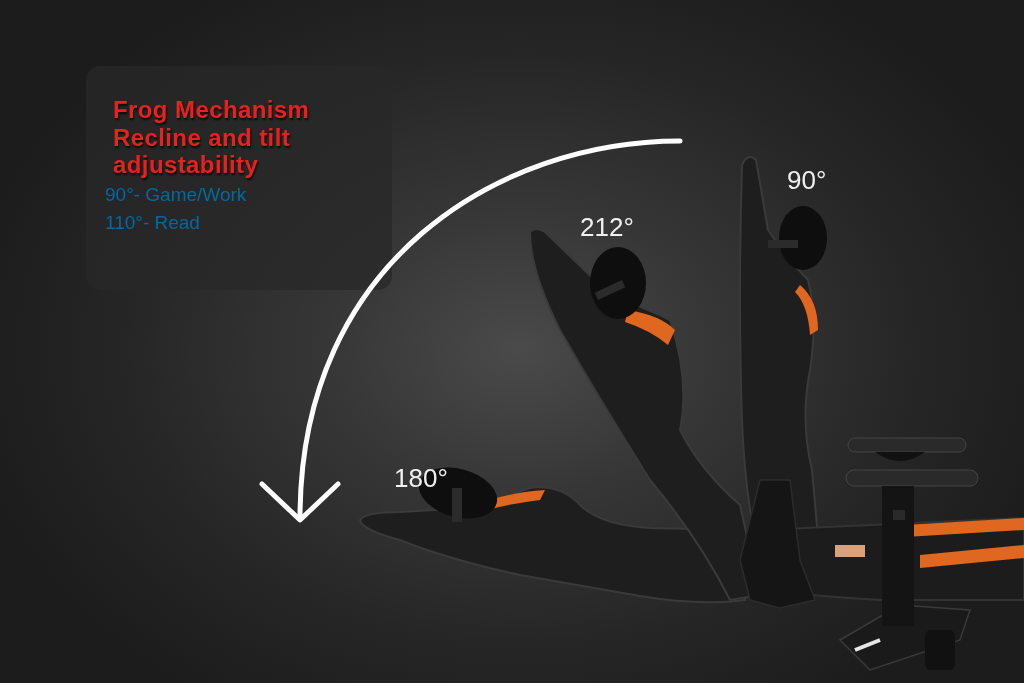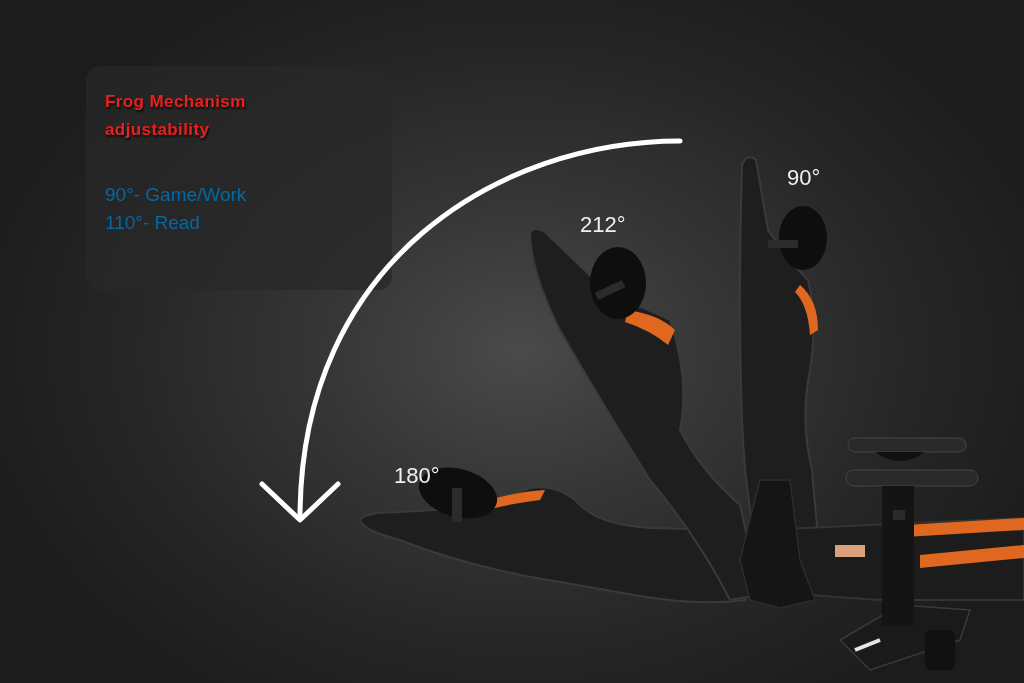--- a/index.html
+++ b/index.html
@@ -6,42 +6,43 @@
     body {
       width: 1024px; height: 683px; overflow: hidden; position: relative;
       background: radial-gradient(ellipse 560px 420px at 520px 350px, #4a4a4a 0%, #363636 35%, #262626 70%, #1c1c1c 100%);
       font-family: "Liberation Sans", sans-serif;
     }
     .info-panel {
       position: absolute; left: 86px; top: 66px; width: 306px; height: 224px;
       background: rgba(40,40,40,0.75); border-radius: 14px;
     }
     .headline {
-      position: absolute; left: 105px; top: 88px; margin: 0;
-      color: #e8211f; font-weight: 700; font-size: 17px; line-height: 27.5px;
+      position: absolute; left: 105px; top: 88px; margin: 8px;
+      color: #e8211f; font-weight: 700; font-size: 24px; line-height: 27.5px;
       letter-spacing: 0.4px; text-shadow: 1px 2px 2px rgba(0,0,0,0.75);
     }
     .headline div { white-space: nowrap; }
     .modes {
       position: absolute; left: 105px; top: 181px; color: #0369a1;
       font-size: 19px; line-height: 27.5px;
     }
     .modes div { white-space: nowrap; }
     .angle-label {
-      position: absolute; color: #f0f0f0; font-size: 22px;
+      position: absolute; color: #f0f0f0; font-size: 26px;
     }
     svg.scene { position: absolute; left: 0; top: 0; }
   </style>
 </head>
 <body>
 
 <div class="info-panel"></div>
 
 <div class="headline">
   <div>Frog Mechanism</div>
+  <div>Recline and tilt</div>
   <div>adjustability</div>
 </div>
 
 <div class="modes">
   <div>90°- Game/Work</div>
   <div>110°- Read</div>
 </div>
 
 <svg class="scene" width="1024" height="683" viewBox="0 0 1024 683">
 

